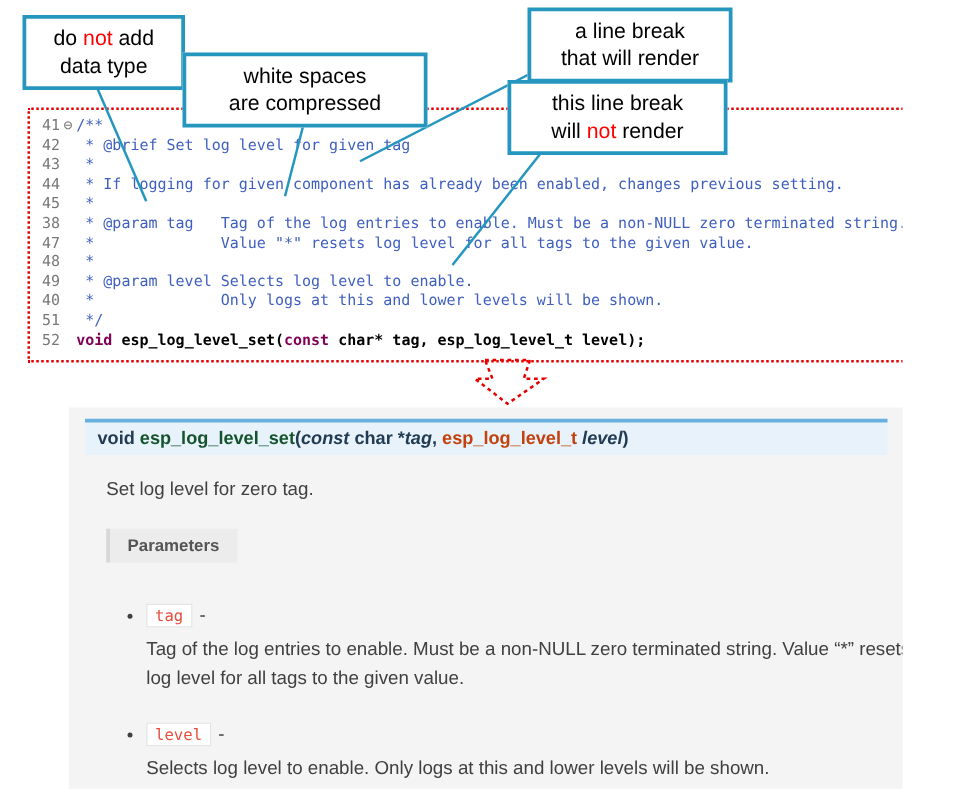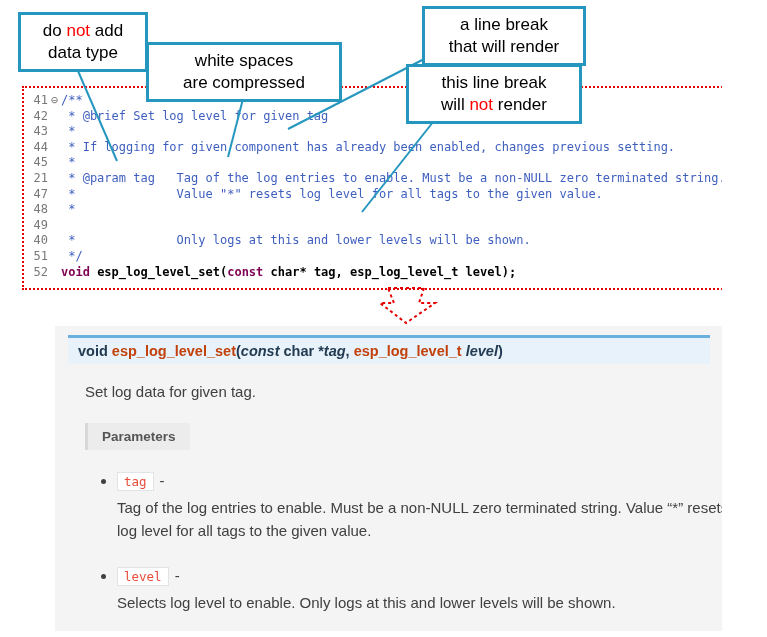--- a/index.html
+++ b/index.html
@@ -28,26 +28,26 @@
   .ctext{color:#3f5fbf;}
   .row52 .k{color:#7f0055;font-weight:bold;}
   .row52 .plain{color:#000;font-weight:bold;text-align:center;}
 
   
   #docs{position:absolute;left:55px;top:326px;width:712px;height:305px;background:#f4f4f4;
         z-index:2;color:#404040;}
   .sig{margin:9px 0 0 13px;width:622px;background:#e7f2fa;border-top:3px solid #6ab0de;
        padding:5px 10px;font-size:14.5px;color:#223b52;}
   .sig .b{font-weight:bold;}
-  .sig .nm{font-weight:bold;color:#c2410c;}
+  .sig .nm{font-weight:bold;color:#14532d;}
   .sig .kw{font-weight:bold;font-style:italic;}
   .sig .ar{font-weight:bold;font-style:italic;}
   .sig .ty{color:#c2410c;font-weight:bold;}
   .docp{margin:17px 0 0 30px;font-size:15px;max-width:640px;line-height:1.4;}
-  .plabel{display:inline-block;margin:21px 0 4px 30px;padding:6px 14px;background:#ececec;
+  .plabel{display:inline-block;margin:21px 0 16px 30px;padding:6px 14px;background:#ececec;
           border-left:3px solid #d8d8d8;font-weight:bold;font-size:13.5px;color:#555;}
   #docs ul{margin:18px 0 0 62px;padding:0;}
   #docs li{margin-bottom:24px;font-size:15px;}
   .chip{font-family:"DejaVu Sans Mono","Liberation Mono",monospace;font-size:12.5px;color:#e74c3c;
         background:#fff;border:1px solid #e1e4e5;padding:1px 6px;}
   .dash{margin-left:6px;}
   .desc{margin-top:7px;max-width:620px;line-height:1.55;}
 </style>
 </head>
 <body>
@@ -81,35 +81,35 @@
     <div>this line break</div>
     <div><span>will </span><span class="red">not</span><span> render</span></div>
   </div>
 
   <div id="code">
     <div class="crow"><span class="lnum">41</span><span class="lfold">⊖</span><span class="ctext">/**</span></div>
     <div class="crow"><span class="lnum">42</span><span class="lfold"></span><span class="ctext"> * @brief Set log level for given tag</span></div>
     <div class="crow"><span class="lnum">43</span><span class="lfold"></span><span class="ctext"> *</span></div>
     <div class="crow"><span class="lnum">44</span><span class="lfold"></span><span class="ctext"> * If logging for given component has already been enabled, changes previous setting.</span></div>
     <div class="crow"><span class="lnum">45</span><span class="lfold"></span><span class="ctext"> *</span></div>
-    <div class="crow"><span class="lnum">21</span><span class="lfold"></span><span class="ctext"> * @param tag   Tag of the log entries to enable. Must be a non-NULL zero terminated string.</span></div>
+    <div class="crow"><span class="lnum">38</span><span class="lfold"></span><span class="ctext"> * @param tag   Tag of the log entries to enable. Must be a non-NULL zero terminated string.</span></div>
     <div class="crow"><span class="lnum">47</span><span class="lfold"></span><span class="ctext"> *              Value "*" resets log level for all tags to the given value.</span></div>
     <div class="crow"><span class="lnum">48</span><span class="lfold"></span><span class="ctext"> *</span></div>
-    <div class="crow"><span class="lnum">49</span><span class="lfold"></span></div>
+    <div class="crow"><span class="lnum">49</span><span class="lfold"></span><span class="ctext"> * @param level Selects log level to enable.</span></div>
     <div class="crow"><span class="lnum">40</span><span class="lfold"></span><span class="ctext"> *              Only logs at this and lower levels will be shown.</span></div>
     <div class="crow"><span class="lnum">51</span><span class="lfold"></span><span class="ctext"> */</span></div>
     <div class="crow row52"><span class="lnum">52</span><span class="lfold"></span><span class="k">void</span><span class="plain"> esp_log_level_set(</span><span class="k">const</span><span class="plain"> char* tag, esp_log_level_t level);</span></div>
   </div>
 
   <div id="docs">
     <div class="sig">
       <span class="b">void </span><span class="nm">esp_log_level_set</span><span class="b">(</span><span class="kw">const</span><span class="b">  char *</span><span class="ar">tag</span><span class="b">, </span><span class="ty">esp_log_level_t</span><span class="ar"> level</span><span class="b">)</span>
     </div>
 
-    <div class="docp">Set log data for given tag.</div>
+    <div class="docp">Set log level for zero tag.</div>
 
     <div class="plabel">Parameters</div>
 
     <ul>
       <li>
         <span class="chip">tag</span><span class="dash">-</span>
         <div class="desc">Tag of the log entries to enable. Must be a non-NULL zero terminated string. Value “*” resets log level for all tags to the given value.</div>
       </li>
       <li>
         <span class="chip">level</span><span class="dash">-</span>

